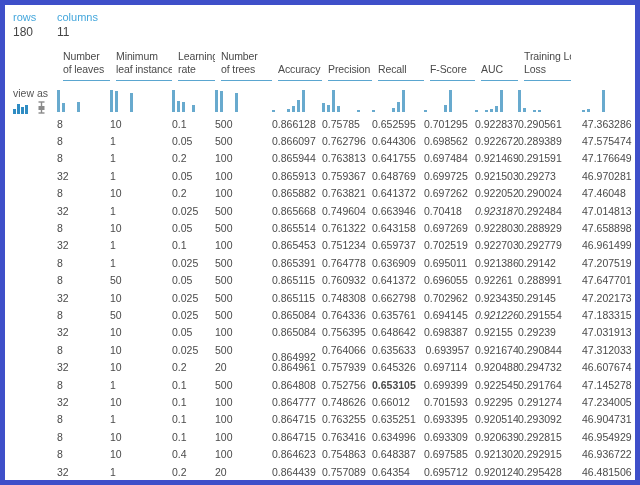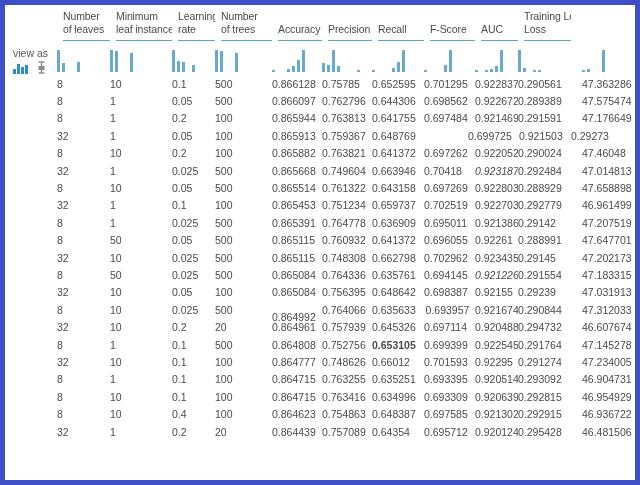--- a/index.html
+++ b/index.html
@@ -44,20 +44,30 @@
   
   .b-row{height:17.4px;align-items:center;}
   .b-cell{font-size:10.5px;color:#4a4a4a;white-space:nowrap;padding-right:4px;}
 </style>
 </head>
 <body>
 
 <div class="app">
   <div class="content">
 
+    <div class="meta">
+      <div class="meta-block meta-rows">
+        <span class="meta-label">rows</span>
+        <span class="meta-value">180</span>
+      </div>
+      <div class="meta-block meta-cols">
+        <span class="meta-label">columns</span>
+        <span class="meta-value">11</span>
+      </div>
+    </div>
 
     <div class="row header-row" id="header-row">
       <div class="cell gutter" style="width:52px"></div>
     <div class="cell h-cell" style="width: 47px;">
           <div class="h-line">Number</div>
           <div class="h-line">of leaves</div>
         </div>
         <div class="cell h-cell" style="width: 56px;">
           <div class="h-line">Minimum</div>
           <div class="h-line">leaf instances</div>
@@ -268,22 +278,22 @@
         </div>
         <div class="row b-row">
           <div class="cell gutter" style="width: 52px;"></div>
           <div class="cell b-cell" style="width: 53px;">32</div>
           <div class="cell b-cell" style="width: 62px;">1</div>
           <div class="cell b-cell" style="width: 43px;">0.05</div>
           <div class="cell b-cell" style="width: 57px;">100</div>
           <div class="cell b-cell" style="width: 50px;">0.865913</div>
           <div class="cell b-cell" style="width: 50px;">0.759367</div>
           <div class="cell b-cell" style="width: 52px;">0.648769</div>
-          <div class="cell b-cell" style="width: 51px; margin-left: 44px;">0.699725</div>
-          <div class="cell b-cell" style="width: 52px;">0.921503</div>
+          <div class="cell b-cell" style="width: 51px;">0.699725</div>
+          <div class="cell b-cell" style="width: 43px;">0.921503</div>
           <div class="cell b-cell" style="width: 64px;">0.29273</div>
           <div class="cell b-cell" style="width: 53px;">46.970281</div>
         </div>
         <div class="row b-row">
           <div class="cell gutter" style="width: 52px;"></div>
           <div class="cell b-cell" style="width: 53px;">8</div>
           <div class="cell b-cell" style="width: 62px;">10</div>
           <div class="cell b-cell" style="width: 43px;">0.2</div>
           <div class="cell b-cell" style="width: 57px;">100</div>
           <div class="cell b-cell" style="width: 50px;">0.865882</div>

